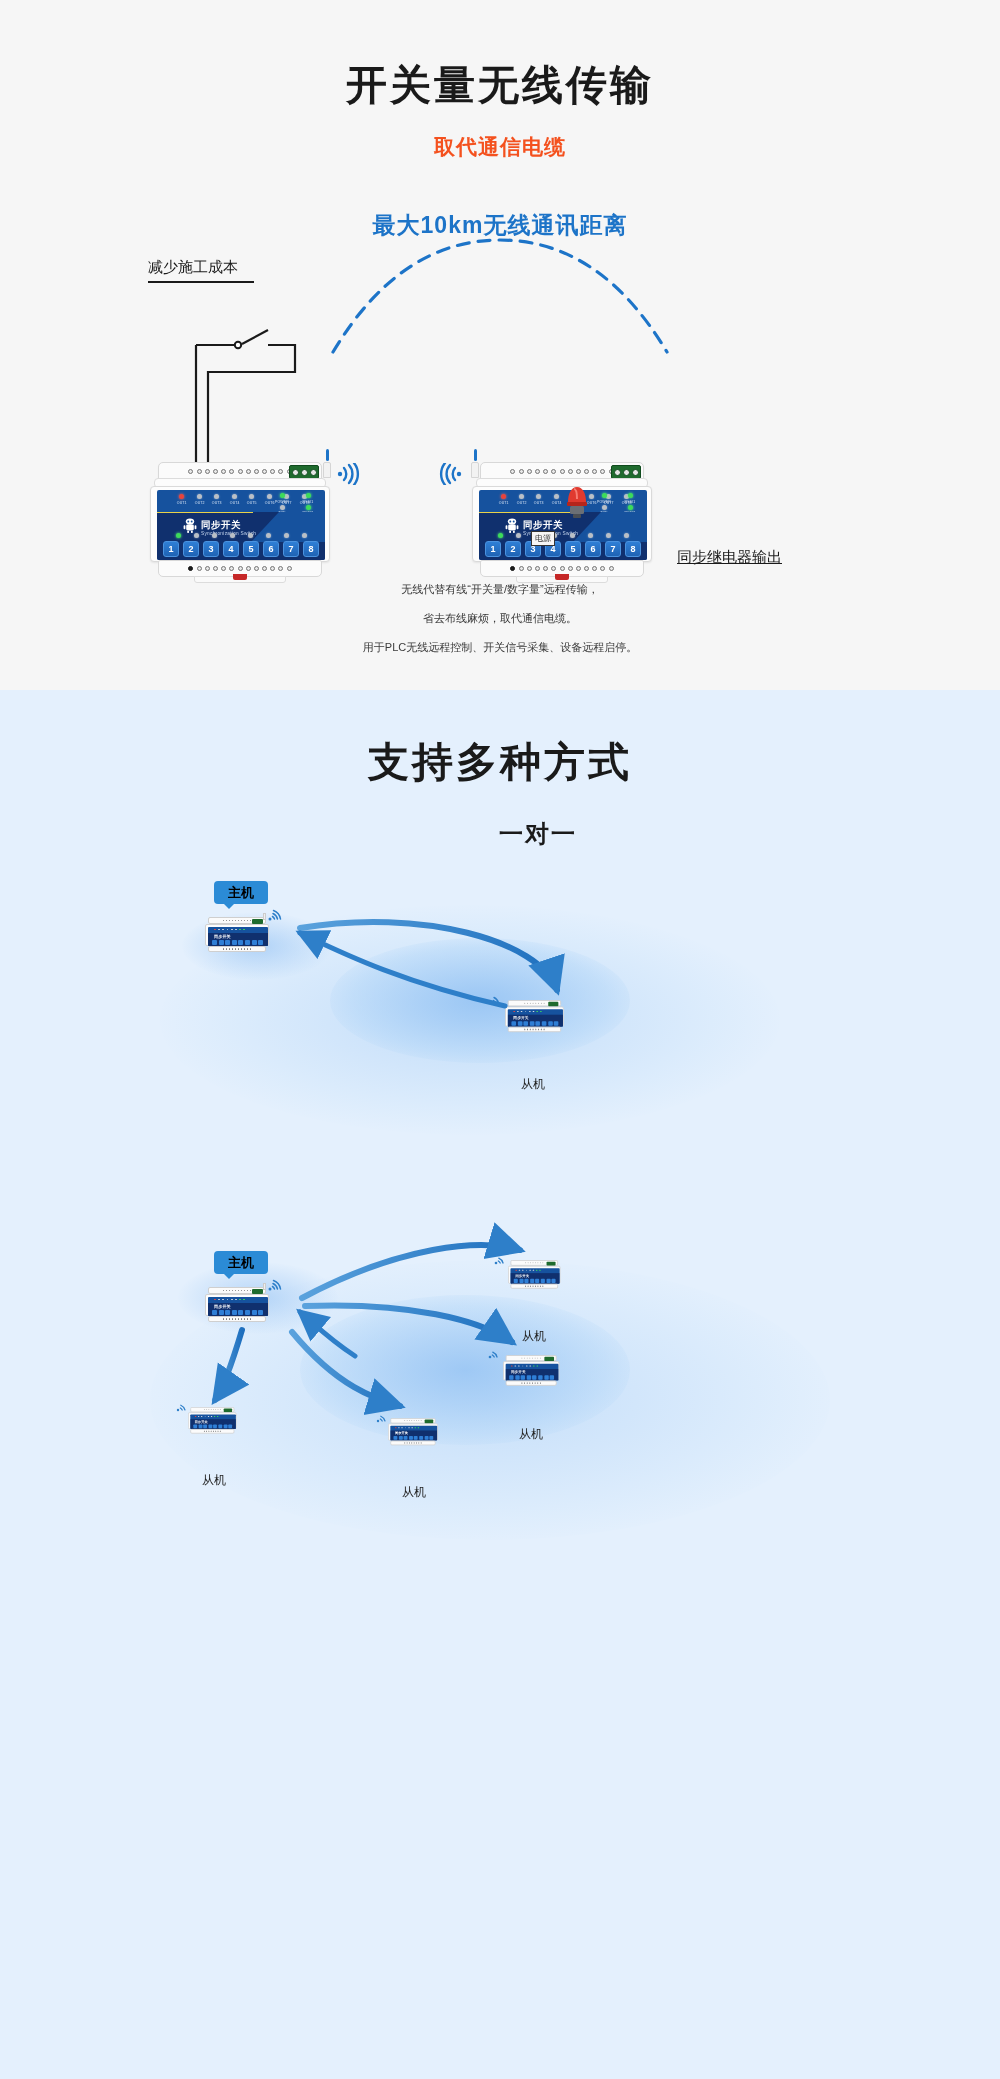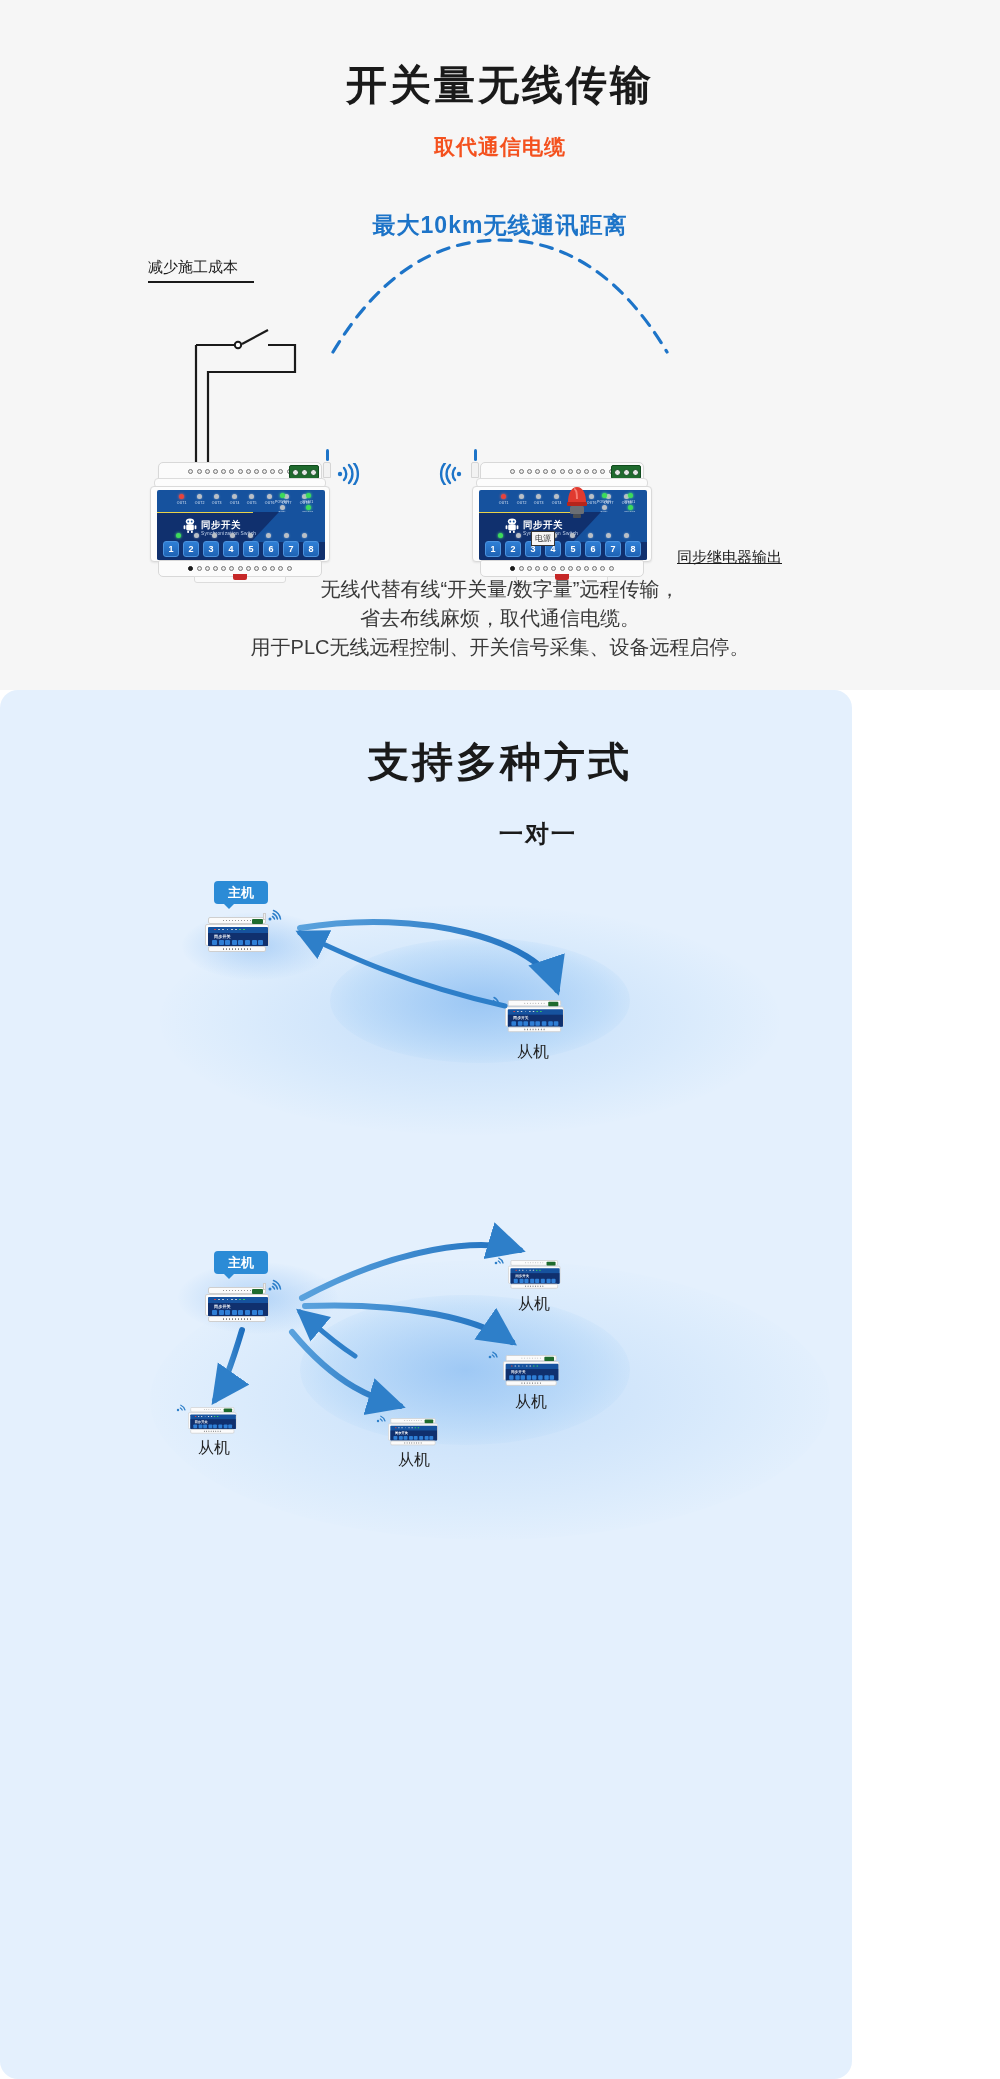--- a/index.html
+++ b/index.html
@@ -183,55 +183,54 @@
 
   
   .siren-box { position: absolute; }
   .power-label {
     position: absolute; font-size: 8px; color: #333;
     border: 1px solid #333; padding: 1px 3px; background: #f6f6f6;
   }
 
   .desc-block {
     position: absolute; left: 0; top: 575px; width: 1000px;
-    text-align: center; font-size: 20px; color: #3a3a3a; line-height: 29px;
+    text-align: center; font-size: 11px; color: #3a3a3a; line-height: 29px;
   }
 
   
   #section-two {
     position: absolute; left: 0; top: 690px;
-    width: 852px; height: 1389px;
+    width: 1000px; height: 1389px;
     background: #e4f0fd;
-    border-radius: 18px;
   }
   .s2-title {
     position: absolute; left: 0; top: 45px; width: 1000px;
     text-align: center; font-size: 41px; font-weight: bold; color: #1a1a1a;
     letter-spacing: 3px;
   }
   .mode-title {
     position: absolute; left: 0; width: 1000px; text-align: center;
     font-size: 24px; font-weight: bold; color: #1a1a1a; letter-spacing: 2px;
   }
   .ellipse {
     position: absolute; border-radius: 50%;
   }
   .tag-host {
     position: absolute; width: 54px; height: 23px;
     background: #2b8bd6; border-radius: 4px;
-    color: #ffffff; font-size: 13px; font-weight: bold;
+    color: #000000; font-size: 13px; font-weight: bold;
     display: flex; align-items: center; justify-content: center;
   }
   .tag-host::after {
     content: ""; position: absolute; left: 10px; bottom: -5px;
     border-left: 5px solid transparent; border-right: 5px solid transparent;
     border-top: 5px solid #2b8bd6;
   }
   .slave-label {
-    position: absolute; font-size: 16px; color: #222; text-align: center;
+    position: absolute; font-size: 12px; color: #222; text-align: center; margin-top: 34px;
   }
 
   
   .mini-dev { position: absolute; width: 64px; height: 38px; }
   .md-top {
     position: absolute; left: 3px; top: 0; width: 58px; height: 7px;
     background: #fbfbfb; border: .8px solid #cfcfcf; border-radius: 2px;
     display: flex; align-items: center; justify-content: center; gap: 1.2px;
   }
   .md-hole { width: 1.8px; height: 1.8px; border-radius: 50%; background: #777; }

